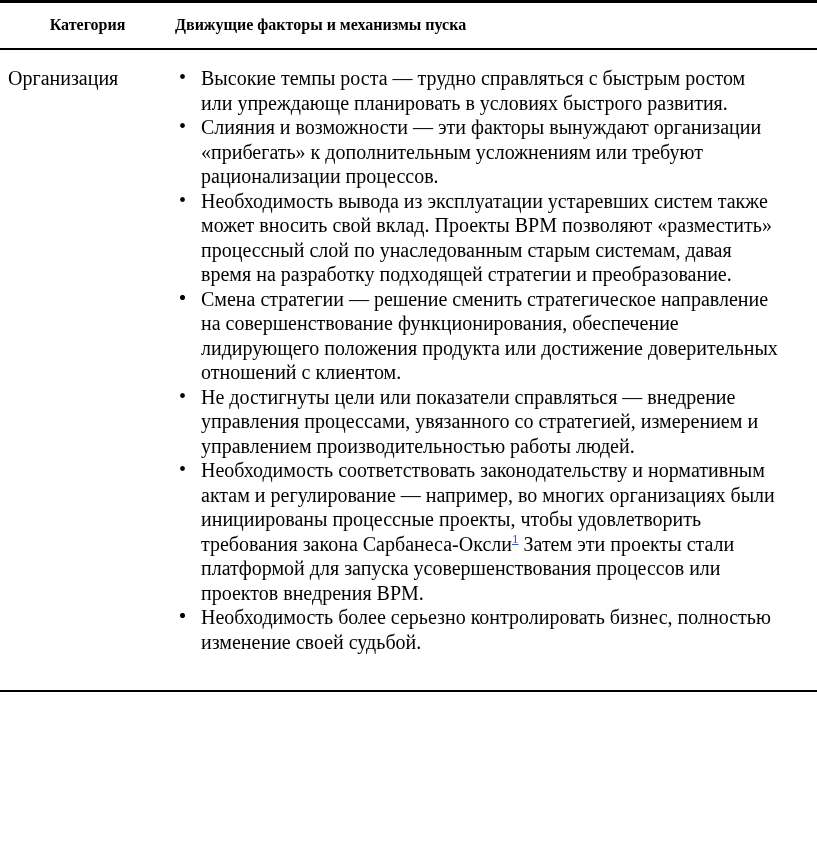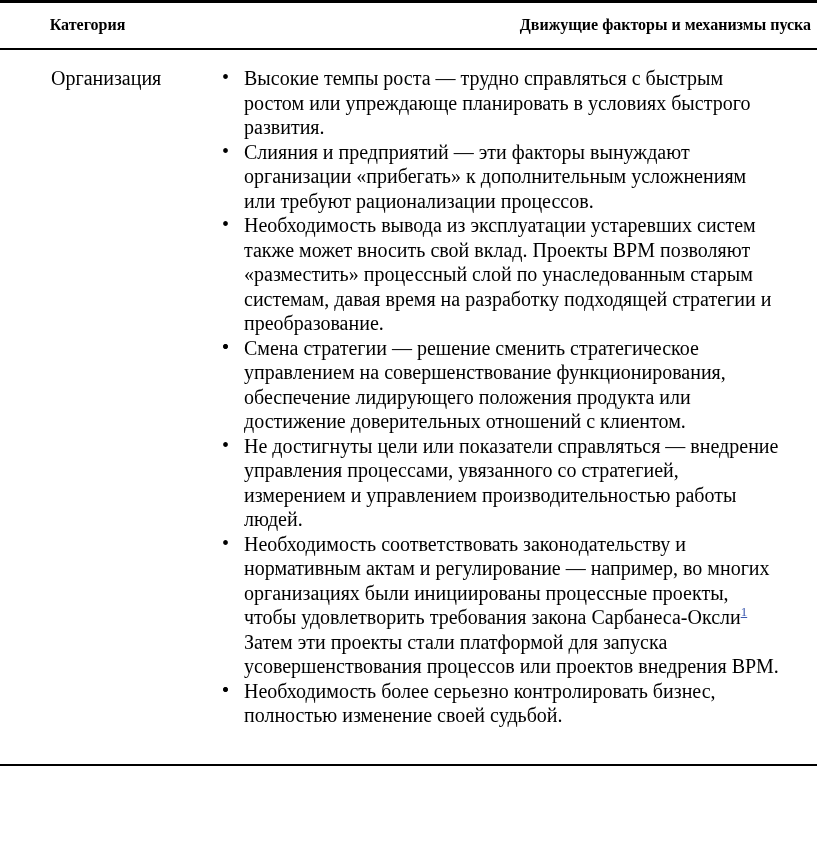--- a/index.html
+++ b/index.html
@@ -29,29 +29,28 @@
     font-size: 16px;
     line-height: 24px;
   }
   .hcell-category {
     width: 175px;
     flex: 0 0 175px;
     text-align: center;
   }
   .hcell-factors {
     flex: 1 1 auto;
-    text-align: right;
+    text-align: left;
     padding-right: 6px;
   }
   .body-row {
     display: flex;
     padding: 16px 10px 36px 0;
     font-size: 20px;
     line-height: 24.5px;
-    margin-left: 43px;
   }
   .cell-category {
     width: 165px;
     flex: 0 0 165px;
     box-sizing: border-box;
     padding-left: 8px;
   }
   .cell-factors {
     flex: 1 1 auto;
     padding-right: 26px;
@@ -98,35 +97,35 @@
       <div class="cell-factors">
         <ul class="bullet-list">
 
           <li>
             <span class="bullet">•</span>
             <span>Высокие темпы роста — трудно справляться с быстрым ростом или упреждающе планировать в условиях быстрого развития.</span>
           </li>
 
           <li>
             <span class="bullet">•</span>
-            <span>Слияния и предприятий — эти факторы вынуждают организации «прибегать» к дополнительным усложнениям или требуют рационализации процессов.</span>
+            <span>Слияния и возможности — эти факторы вынуждают организации «прибегать» к дополнительным усложнениям или требуют рационализации процессов.</span>
           </li>
 
           <li>
             <span class="bullet">•</span>
             <span>Необходимость вывода из эксплуатации устаревших систем также может вносить свой вклад. Проекты BPM позволяют «разместить» процессный слой по унаследованным старым системам, давая время на разработку подходящей стратегии и преобразование.</span>
           </li>
 
           <li>
             <span class="bullet">•</span>
           </li>
 
           <li>
             <span class="bullet">•</span>
-            <span>Смена стратегии — решение сменить стратегическое управлением на совершенствование функционирования, обеспечение лидирующего положения продукта или достижение доверительных отношений с клиентом.</span>
+            <span>Смена стратегии — решение сменить стратегическое направление на совершенствование функционирования, обеспечение лидирующего положения продукта или достижение доверительных отношений с клиентом.</span>
           </li>
 
           <li>
             <span class="bullet">•</span>
             <span>Не достигнуты цели или показатели справляться — внедрение управления процессами, увязанного со стратегией, измерением и управлением производительностью работы людей.</span>
           </li>
 
           <li>
             <span class="bullet">•</span>
             <span>Необходимость соответствовать законодательству и нормативным актам и регулирование — например, во многих организациях были инициированы процессные проекты, чтобы удовлетворить требования закона Сарбанеса-Оксли</span><sup class="footnote-ref"><a class="footnote-link" style="color: rgb(58, 87, 174);">1</a></sup><span> Затем эти проекты стали платформой для запуска усовершенствования процессов или проектов внедрения BPM.</span>

